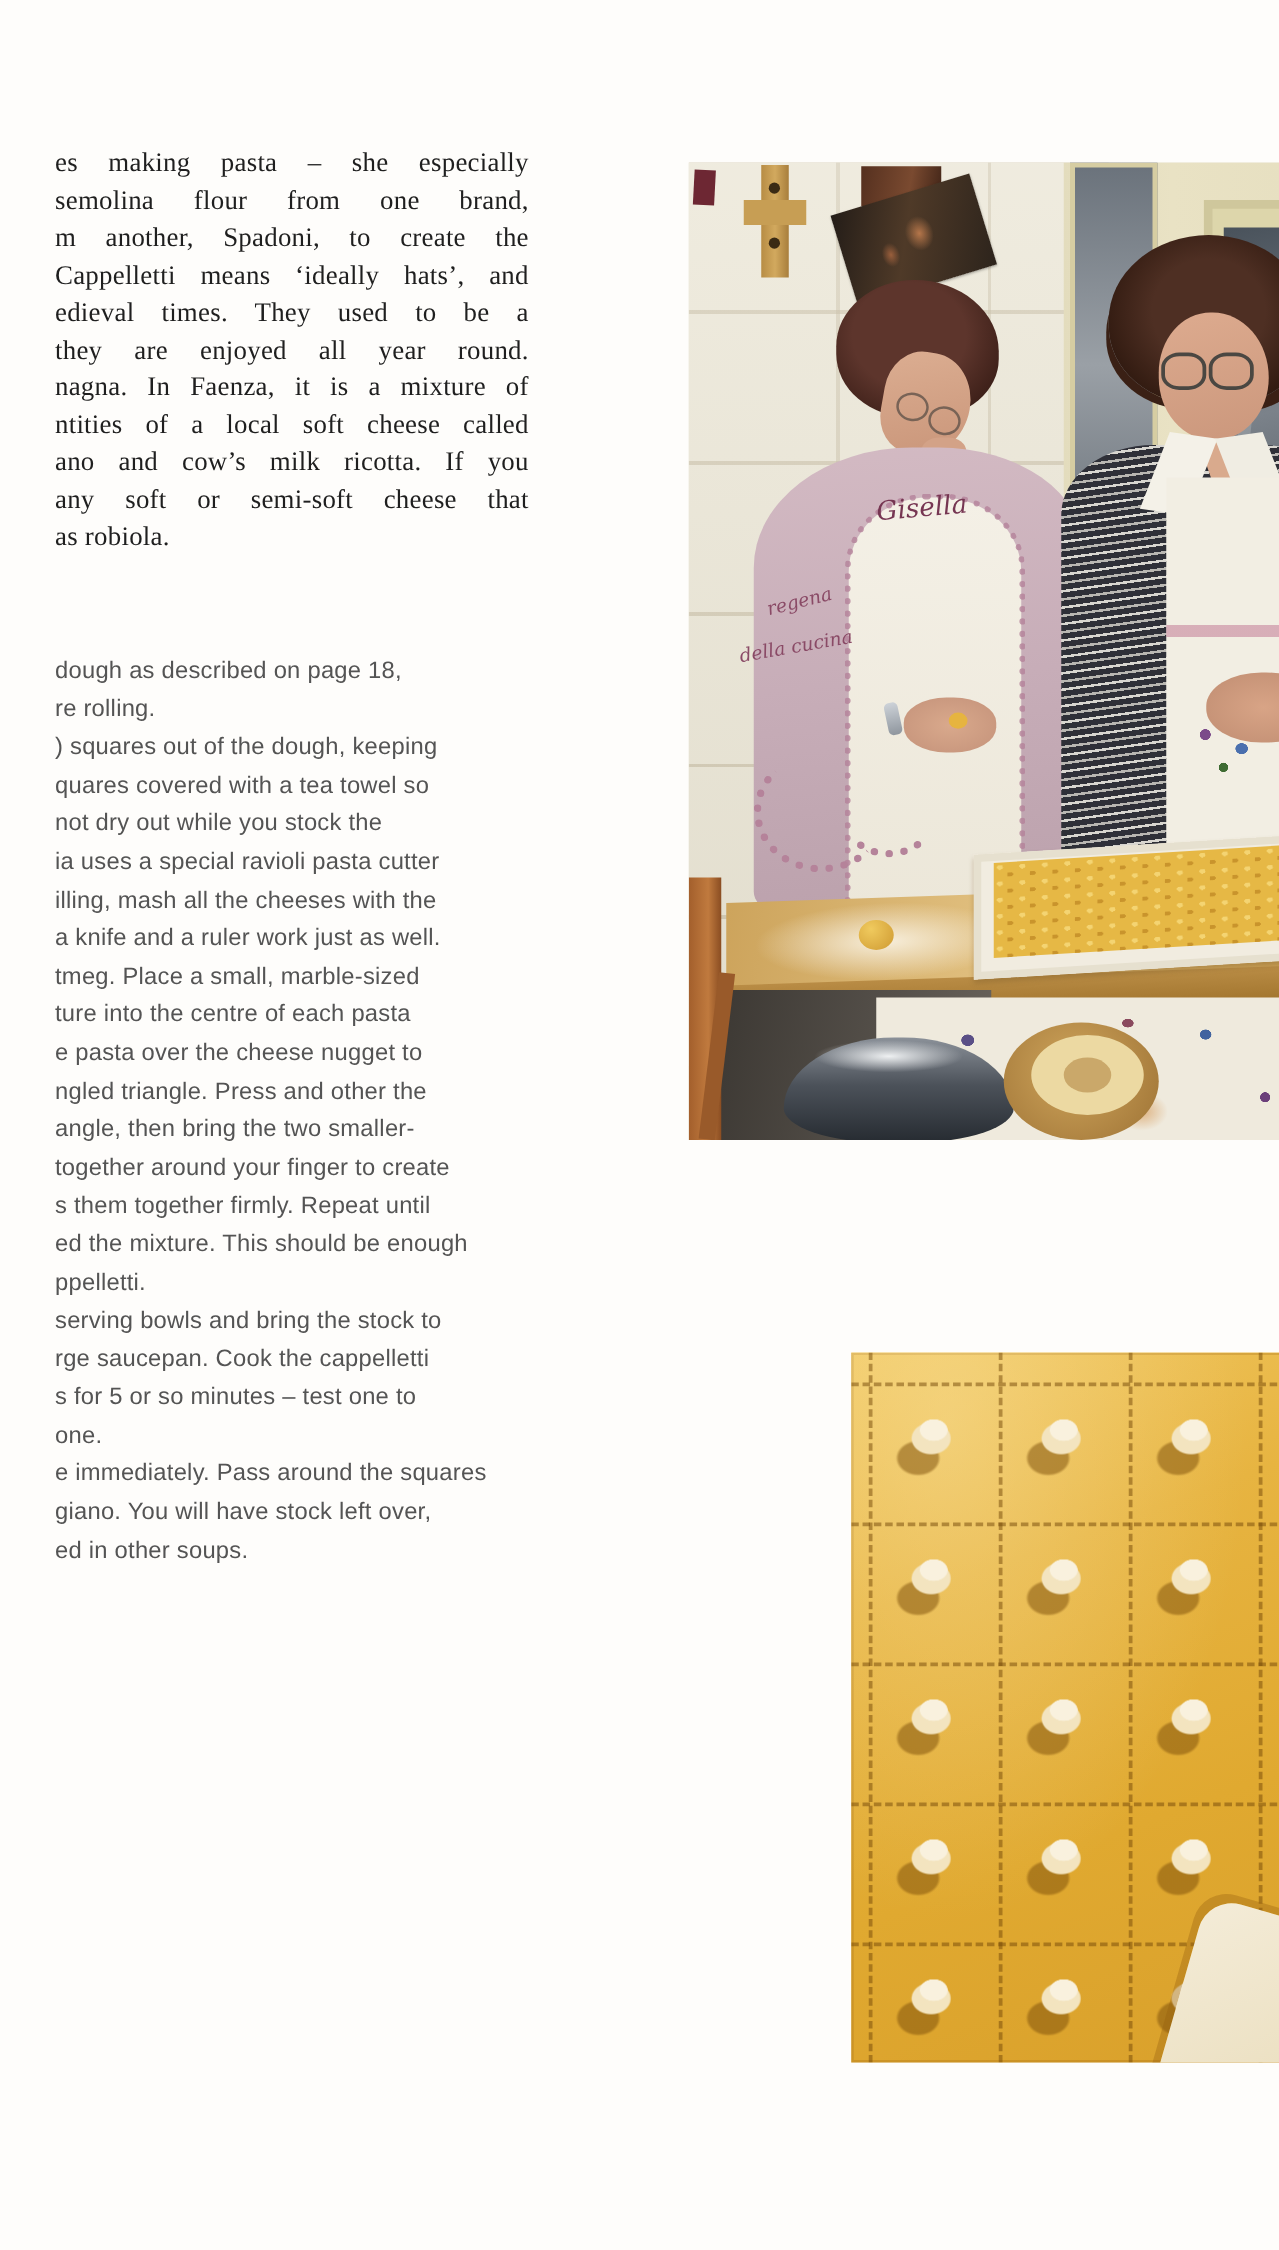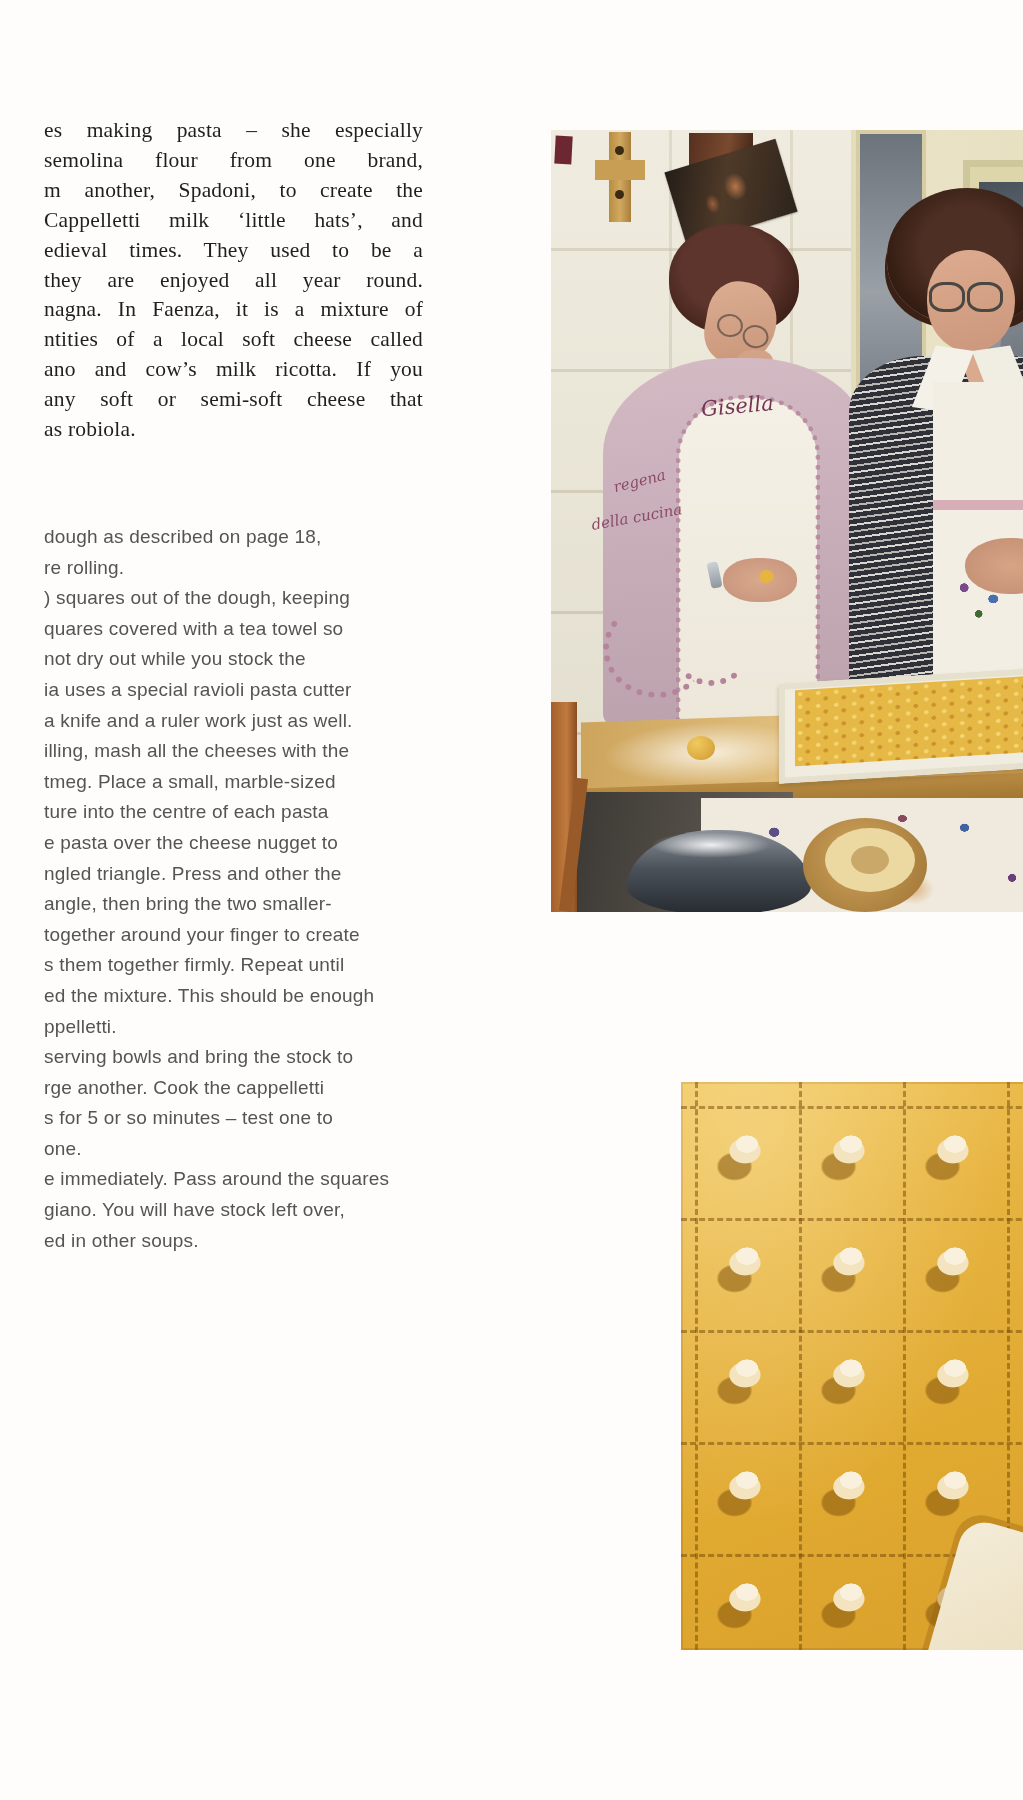--- a/index.html
+++ b/index.html
@@ -121,50 +121,50 @@
 </style>
 </head>
 <body>
 
 <div class="page">
 
   <div class="intro">
       <div class="serif-line">es making pasta – she especially</div>
       <div class="serif-line">semolina flour from one brand,</div>
       <div class="serif-line">m another, Spadoni, to create the</div>
-      <div class="serif-line">Cappelletti milk ‘little hats’, and</div>
+      <div class="serif-line">Cappelletti means ‘ideally hats’, and</div>
       <div class="serif-line">edieval times. They used to be a</div>
       <div class="serif-line">they are enjoyed all year round.</div>
       <div class="serif-line">nagna. In Faenza, it is a mixture of</div>
       <div class="serif-line">ntities of a local soft cheese called</div>
       <div class="serif-line">ano and cow’s milk ricotta. If you</div>
       <div class="serif-line">any soft or semi-soft cheese that</div>
       <div class="serif-line">as robiola.</div>
     </div>
 
   <div class="method">
       <div class="sans-line">dough as described on page 18,</div>
       <div class="sans-line">re rolling.</div>
       <div class="sans-line">) squares out of the dough, keeping</div>
       <div class="sans-line">quares covered with a tea towel so</div>
       <div class="sans-line">not dry out while you stock the</div>
       <div class="sans-line">ia uses a special ravioli pasta cutter</div>
+      <div class="sans-line">illing, mash all the cheeses with the</div>
       <div class="sans-line">a knife and a ruler work just as well.</div>
-      <div class="sans-line">illing, mash all the cheeses with the</div>
       <div class="sans-line">tmeg. Place a small, marble-sized</div>
       <div class="sans-line">ture into the centre of each pasta</div>
       <div class="sans-line">e pasta over the cheese nugget to</div>
       <div class="sans-line">ngled triangle. Press and other the</div>
       <div class="sans-line">angle, then bring the two smaller-</div>
       <div class="sans-line">together around your finger to create</div>
       <div class="sans-line">s them together firmly. Repeat until</div>
       <div class="sans-line">ed the mixture. This should be enough</div>
       <div class="sans-line">ppelletti.</div>
       <div class="sans-line">serving bowls and bring the stock to</div>
-      <div class="sans-line">rge another. Cook the cappelletti</div>
+      <div class="sans-line">rge saucepan. Cook the cappelletti</div>
       <div class="sans-line">s for 5 or so minutes – test one to</div>
       <div class="sans-line">one.</div>
       <div class="sans-line">e immediately. Pass around the squares</div>
       <div class="sans-line">giano. You will have stock left over,</div>
       <div class="sans-line">ed in other soups.</div>
     </div>
 
   <div class="kitchen" aria-label="Two women in embroidered aprons shaping cappelletti at a floured wooden board in a home kitchen">
     <div class="k-tiles"></div>
     <div class="k-wall-right"></div>

